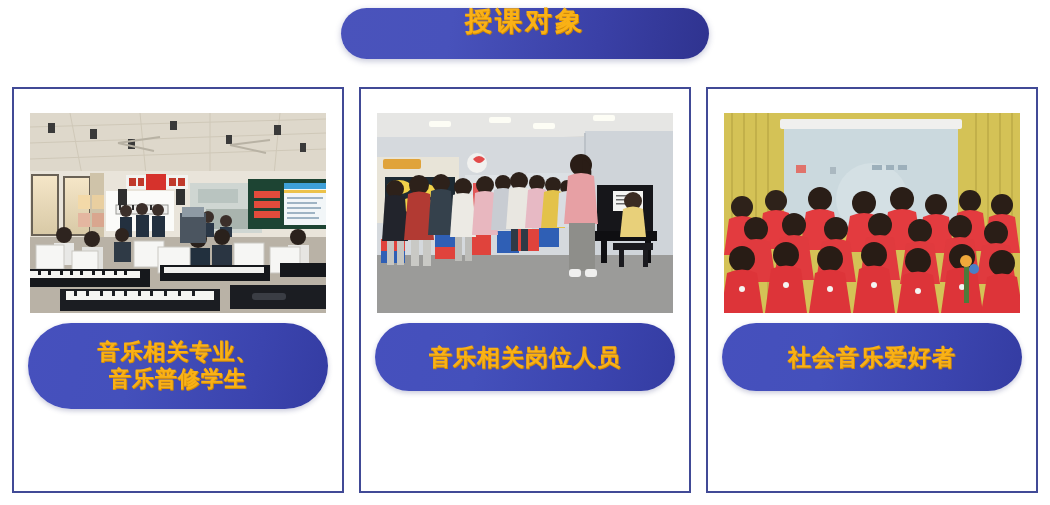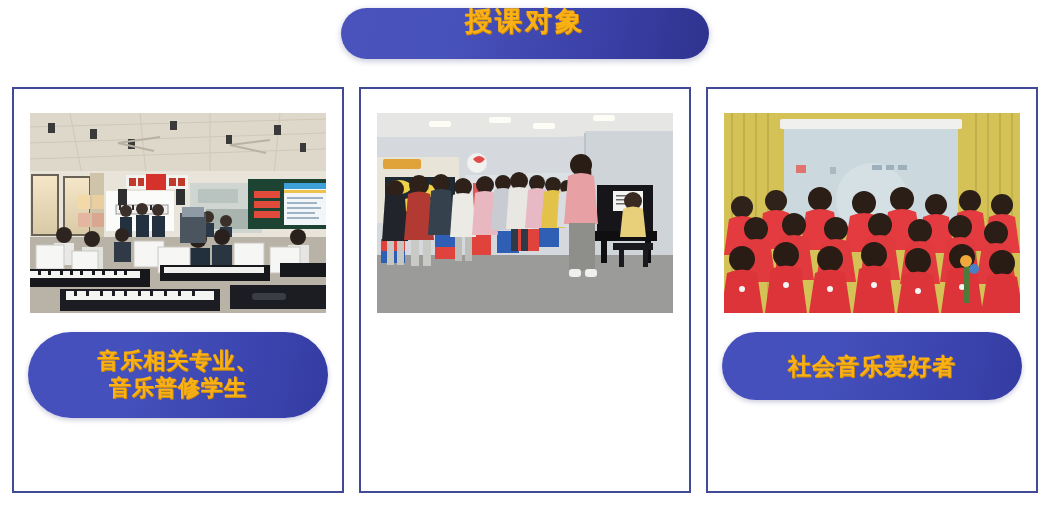--- a/index.html
+++ b/index.html
@@ -54,21 +54,21 @@
   .photo{
     margin-top:24px;
     width:296px;height:200px;
     position:relative;overflow:hidden;
     background:#c8c4bc;
   }
   .photo svg{display:block;width:100%;height:100%;}
 
   
   .label-pill{
-    margin-top:19px;
+    margin-top:10px;
     width:300px;
     border-radius:44px;
     background:linear-gradient(102deg,#4650bd 0%,#4450bb 35%,#3b44ae 75%,#343ca2 100%);
     box-shadow:0 2px 5px rgba(40,45,110,.25);
     display:flex;align-items:center;justify-content:center;
     text-align:center;
     padding:12px 10px;
     box-sizing:border-box;
   }
   .label-pill.two-line{min-height:86px;}
@@ -374,20 +374,23 @@
           <g>
             <circle cx="204" cy="52" r="11" fill="#2a1d16"></circle>
             <path d="M206 46 q10 4 8 18 q-4 6 -9 2z" fill="#2a1d16"></path>
             <path d="M191 63 q13 -6 26 0 l4 48 h-34z" fill="#e7a0a4"></path>
             <rect x="192" y="110" width="26" height="48" fill="#8e8e8a"></rect>
             <rect x="192" y="156" width="12" height="8" rx="3" fill="#efefee"></rect>
             <rect x="208" y="156" width="12" height="8" rx="3" fill="#efefee"></rect>
           </g>
         </svg>
       </div>
+      <div class="label-pill one-line">
+        <span class="label-text">音乐相关岗位人员</span>
+      </div>
     </div>
 
     <div class="card">
       <div class="photo">
         <svg viewBox="0 0 296 200" preserveAspectRatio="none" aria-hidden="true">
 
           <rect x="0" y="0" width="296" height="200" fill="#d4c256"></rect>
           <g stroke="#c2b04a" stroke-width="2">
             <path d="M8 0 V200"></path>
               <path d="M20 0 V200"></path>

